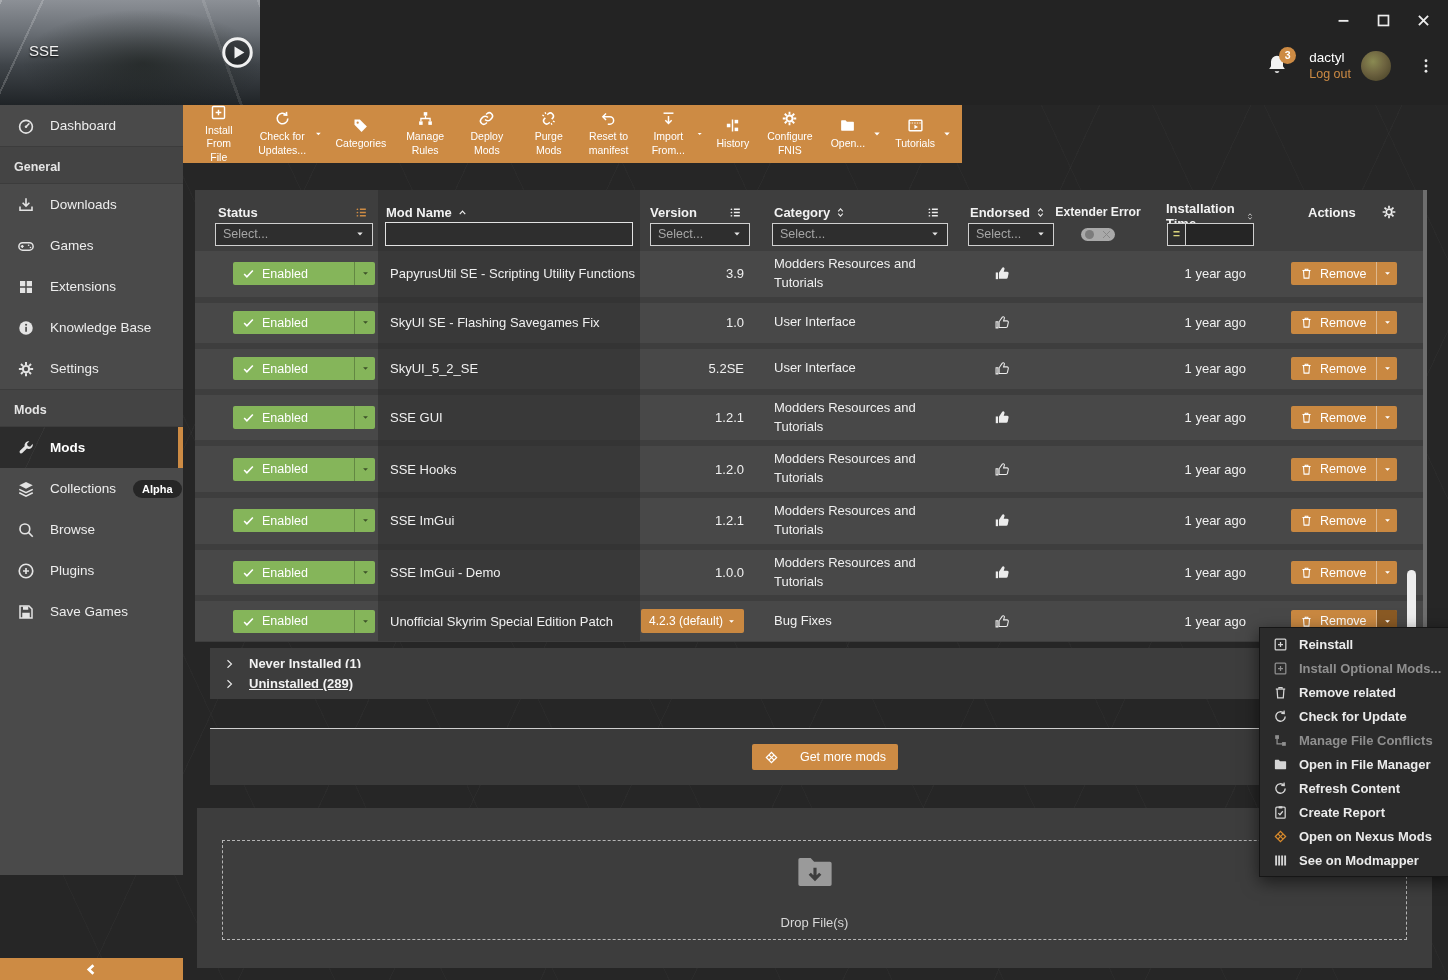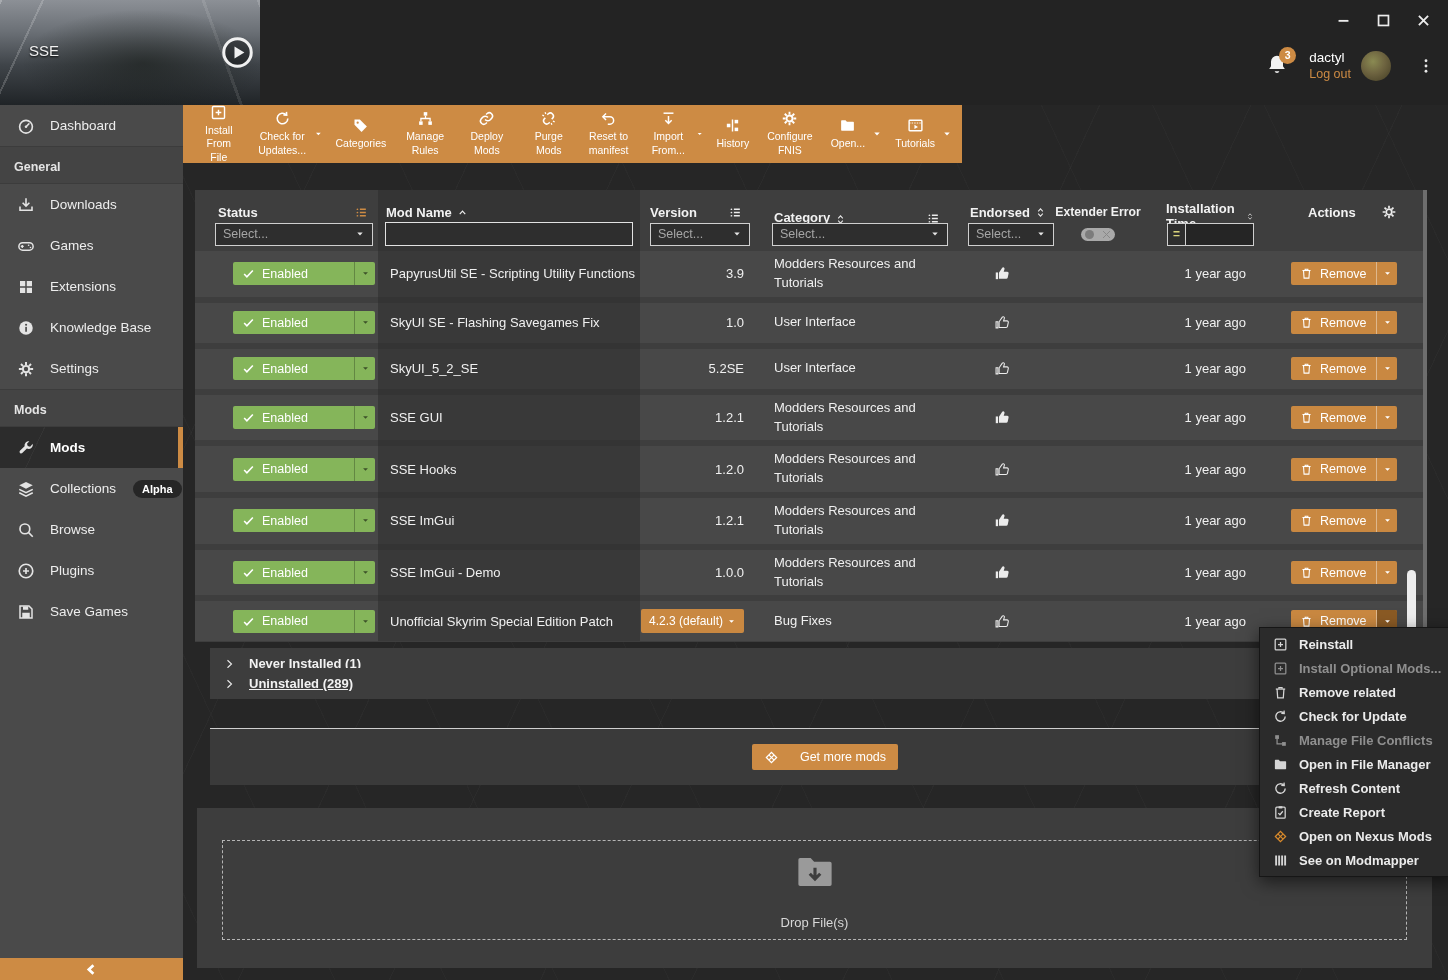--- a/index.html
+++ b/index.html
@@ -45,21 +45,21 @@
     display:flex; align-items:stretch; padding:0 6px; }
   .tb-btn { display:flex; align-items:center; cursor:pointer; padding:0 4px; }
   .tb-main { display:flex; flex-direction:column; align-items:center; justify-content:center; padding:0 5px; }
   .tb-main .ic { width:17px; height:17px; color:#fff; }
   .tb-lbl { font-size:10.5px; color:#fff; text-align:center; line-height:1.3; margin-top:3px; max-width:78px; }
   .tb-btn:nth-of-type(1) .tb-lbl, .tb-btn:nth-of-type(2) .tb-lbl, .tb-btn:nth-of-type(4) .tb-lbl,
   .tb-btn:nth-of-type(7) .tb-lbl, .tb-btn:nth-of-type(8) .tb-lbl, .tb-btn:nth-of-type(10) .tb-lbl { max-width:56px; }
   .tb-caret { width:10px; height:10px; color:#fff; margin-left:2px; }
 
   
-  #sidebar { position:absolute; left:0; top:105px; width:183px; height:875px; background:#4a4a4a; }
+  #sidebar { position:absolute; left:0; top:105px; width:183px; height:770px; background:#4a4a4a; }
   .side-header { padding:13px 0 9px 14px; font-size:12.5px; font-weight:bold; color:#e4e4e4;
     background:#444; border-top:1px solid #3c3c3c; border-bottom:1px solid #3c3c3c; }
   .side-item { height:41px; display:flex; align-items:center; padding-left:17px; gap:15px;
     font-size:13.5px; color:#ededed; cursor:pointer; }
   .side-item .ic { width:18px; height:18px; color:#e4e4e4; flex:none; }
   .side-item.active { background:#2c2c2c; border-right:5px solid #CD8B44; font-weight:bold; color:#fff;
     background-image:linear-gradient(115deg, transparent 0 40px, rgba(255,255,255,0.04) 40px 41px, transparent 41px); }
   .side-badge { background:#262626; color:#fff; font-size:11px; font-weight:bold;
     border-radius:11px; padding:3px 9px; margin-left:2px; }
   #side-collapse { position:absolute; left:0; bottom:0; width:183px; height:22px; background:#CD8B44;
@@ -74,21 +74,21 @@
     align-items:center; padding-left:20px; padding-right:14px; }
   #thead { position:absolute; left:0; right:0; top:5px; height:26px; }
   .th { display:flex; align-items:center; gap:5px; font-size:13px; font-weight:bold; color:#f2f2f2; height:26px; }
   .th .list-ic { width:13px; height:13px; margin-left:auto; margin-right:10px; }
   .th .list-ic.orange { color:#CD8B44; }
   .th .list-ic.white { color:#ececec; }
   .th .sort-ic { width:11px; height:11px; color:#ececec; }
   #thead .th:nth-of-type(1) { padding-left:3px; }
   #thead .th:nth-of-type(2) { padding-left:8px; }
   #thead .th:nth-of-type(3) { padding-left:10px; }
-  #thead .th:nth-of-type(4) { padding-left:22px;align-items:flex-end; }
+  #thead .th:nth-of-type(4) { padding-left:22px; }
   #thead .th:nth-of-type(5) { padding-left:20px; }
   #thead .th:nth-of-type(6) { font-size:12.2px; justify-content:center; }
   #thead .th:nth-of-type(7) { padding-left:24px;margin-top:8px; }
   #thead .th:nth-of-type(8) { padding-left:54px; }
   .th .gear-h { width:16px; height:16px; color:#ececec; margin-left:auto; margin-right:16px; cursor:pointer; }
   #tfilters { position:absolute; left:0; right:0; top:31px; height:26px; }
   .tf { display:flex; align-items:center; height:26px; }
   .sel { height:23px; width:158px; border:1px solid #cfcfcf; background:#2e2e2e; display:flex; align-items:center;
     padding:0 7px; cursor:pointer; }
   .sel-ph { font-size:12.5px; color:#a6a6a6; }

